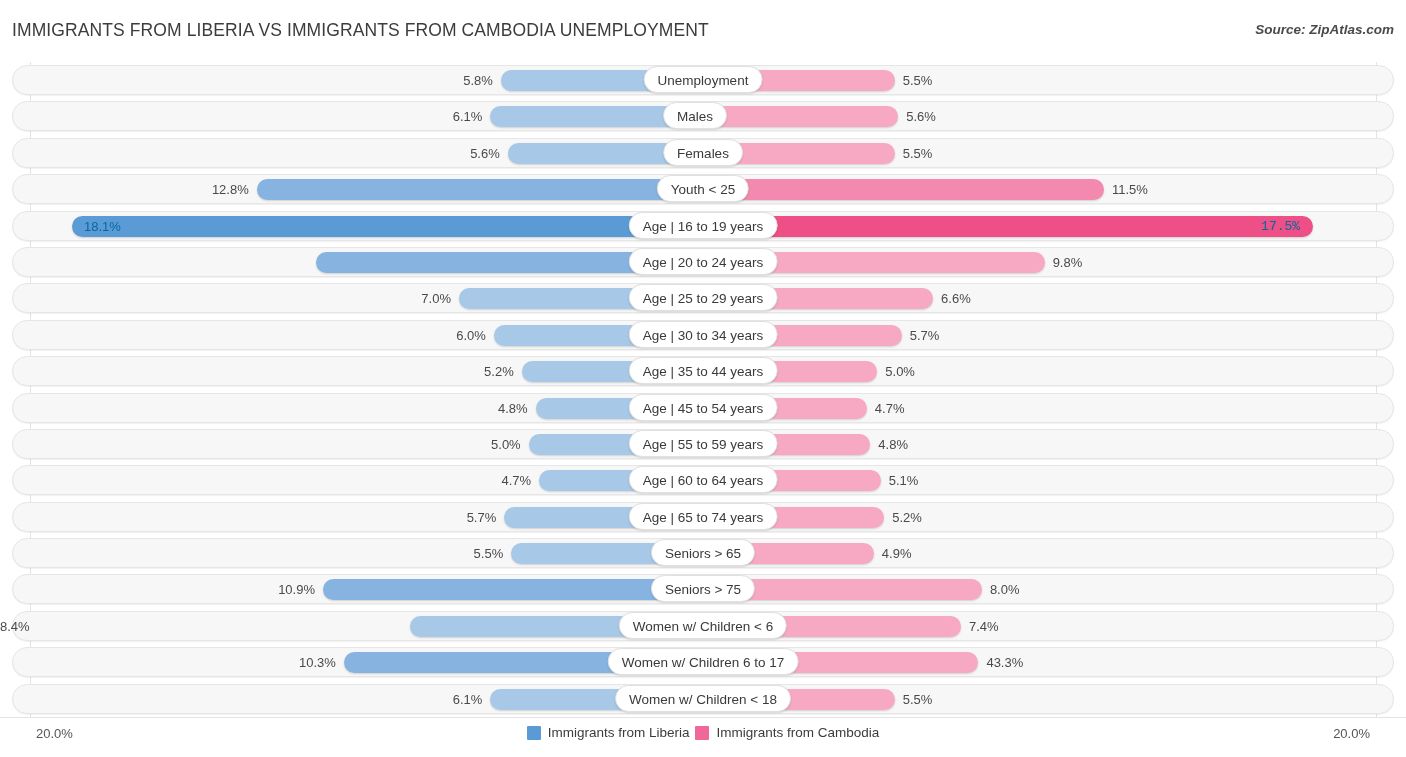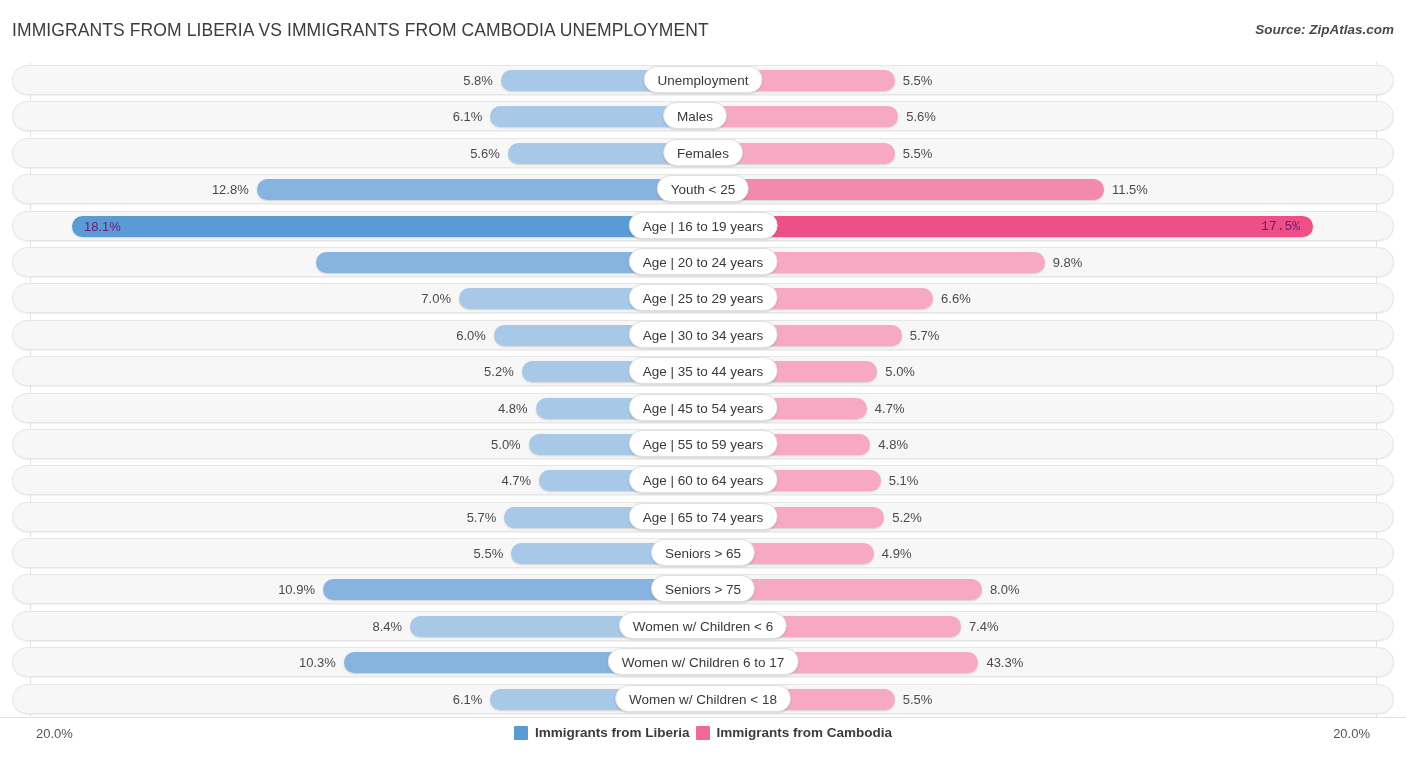--- a/index.html
+++ b/index.html
@@ -89,21 +89,21 @@
   .bar-right { border-top-left-radius: 0;  border-bottom-left-radius: 0;  }
 
   .val {
     position: absolute;
     top: 9px;
     font-size: 13px;
     color: #4a4a4a;
     white-space: nowrap;
     line-height: 19px;
   }
-  .val-in { color: #701a75; }
+  .val-in { color: #0369a1; }
 
   .pill {
     position: absolute;
     top: 4px;
     height: 27px;
     line-height: 27px;
     background: #ffffff;
     border: 1px solid #e0e0e0;
     border-radius: 14px;
     padding: 0 13px;
@@ -133,21 +133,20 @@
   #axis-right { right: 36px; }
 
   #legend {
     position: absolute;
     left: 0; top: 7px;
     width: 1406px;
     display: flex;
     justify-content: center;
     align-items: center;
     gap: 6px;
-    font-weight: bold;
   }
   .legend-item {
     display: flex;
     align-items: center;
     gap: 7px;
   }
   .legend-swatch {
     width: 14px; height: 14px;
     border-radius: 1px;
   }
@@ -287,21 +286,21 @@
           <div class="bar bar-left" style="left: 323.006px; width: 379.994px; background: rgb(134, 179, 224);"></div>
           <div class="bar bar-right" style="left: 703px; width: 278.895px; background: rgb(247, 169, 196);"></div>
           <div class="val" style="left: 0px; width: 315.006px; text-align: right;">10.9%</div>
           <div class="val" style="left: 989.895px;">8.0%</div>
           <div class="pill" style="left: 703px;">Seniors &gt; 75</div>
         </div>
         <div class="row">
           <div class="track" style="background: rgb(247, 247, 247);"></div>
           <div class="bar bar-left" style="left: 410.16px; width: 292.84px; background: rgb(168, 200, 232);"></div>
           <div class="bar bar-right" style="left: 703px; width: 257.978px; background: rgb(247, 169, 196);"></div>
-          <div class="val" style="left: 0px; width: 402.16px; text-align: right;">8.4%</div>
+          <div class="val" style="left: 0px; width: 402.16px; ">8.4%</div>
           <div class="val" style="left: 968.978px;">7.4%</div>
           <div class="pill" style="left: 703px;">Women w/ Children &lt; 6</div>
         </div>
         <div class="row">
           <div class="track" style="background: rgb(247, 247, 247);"></div>
           <div class="bar bar-left" style="left: 343.923px; width: 359.077px; background: rgb(134, 179, 224);"></div>
           <div class="bar bar-right" style="left: 703px; width: 275.409px; background: rgb(247, 169, 196);"></div>
           <div class="val" style="left: 0px; width: 335.923px; text-align: right;">10.3%</div>
           <div class="val" style="left: 986.409px;">43.3%</div>
           <div class="pill" style="left: 703px;">Women w/ Children 6 to 17</div>

